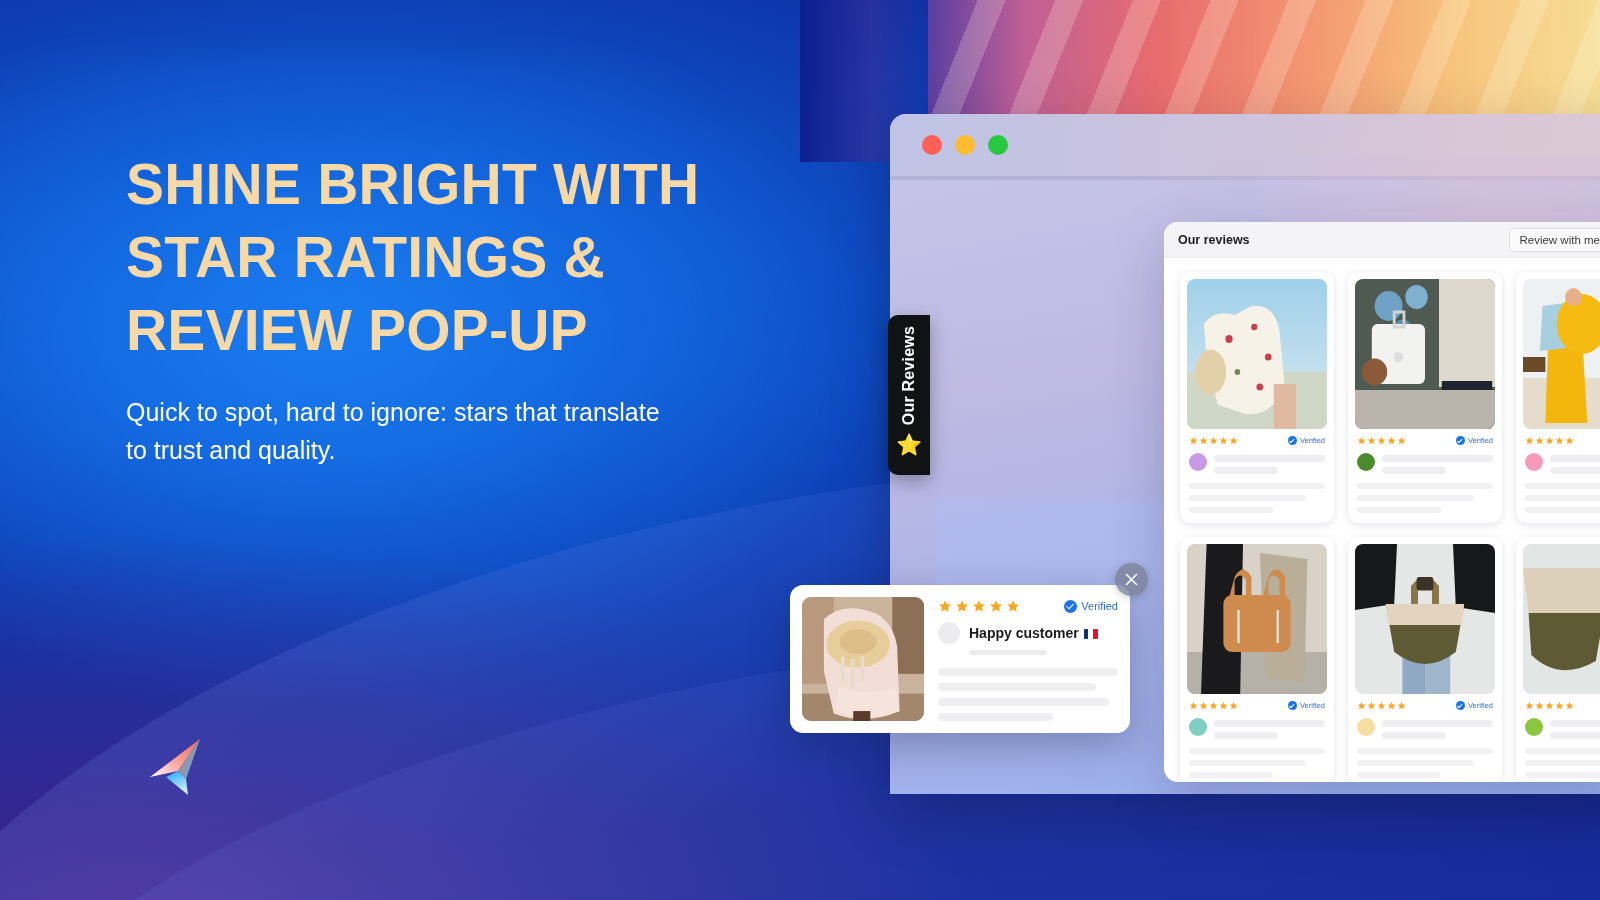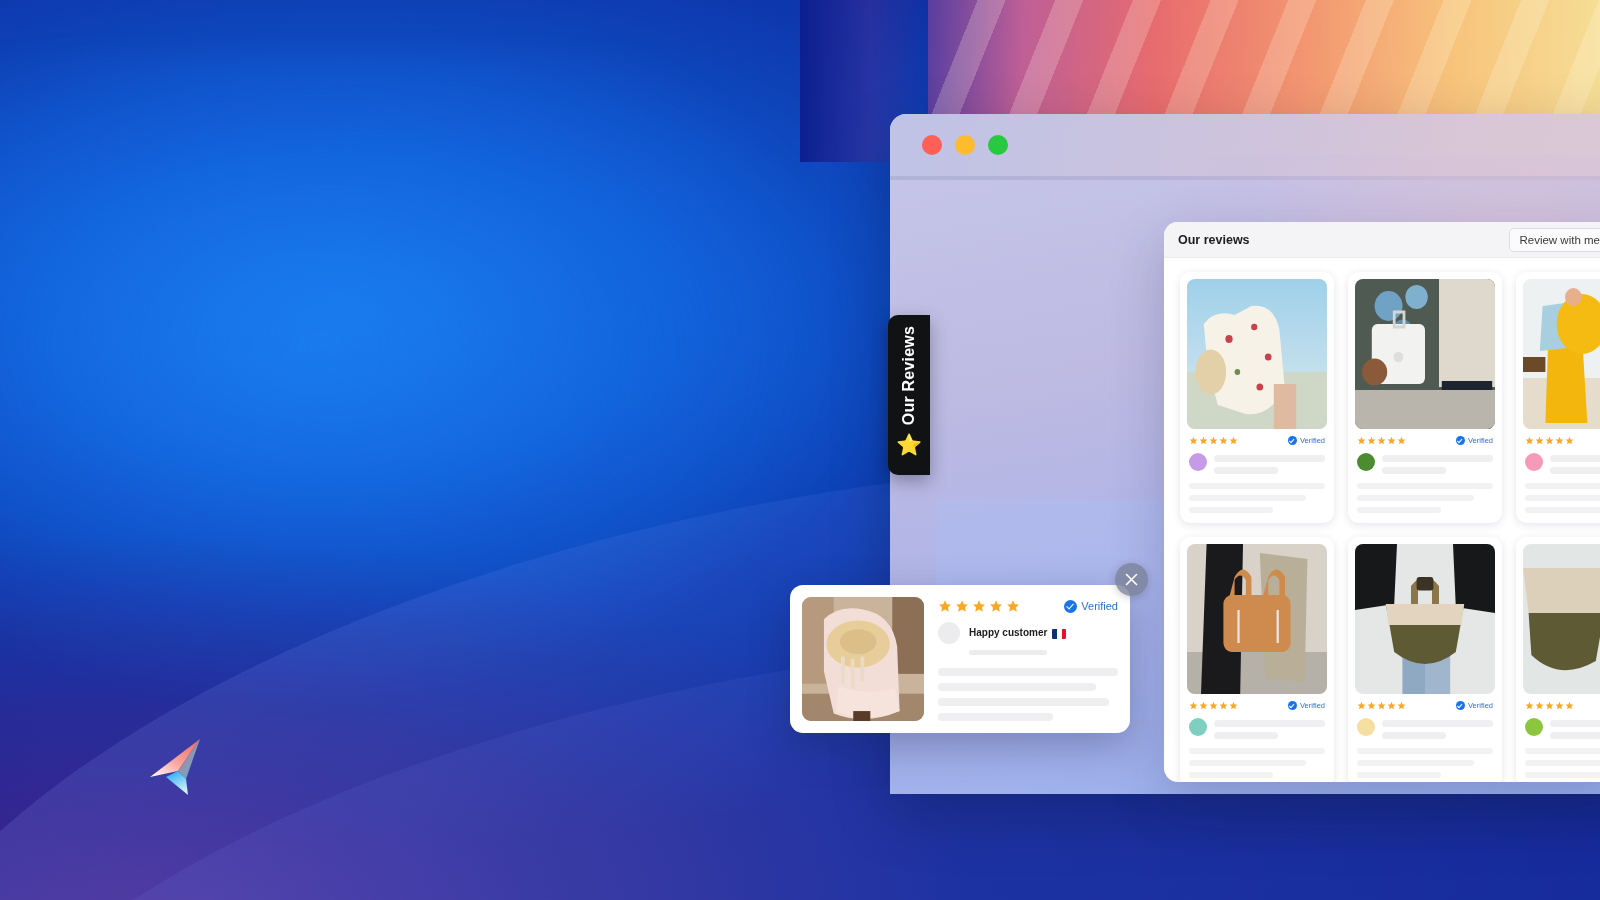--- a/index.html
+++ b/index.html
@@ -198,21 +198,21 @@
   .popup-star{ width:14px; height:14px; }
   .popup-verified{ display:flex; align-items:center; gap:4px; }
   .pvcheck{ width:13px; height:13px; border-radius:50%; background:#1a73e8; position:relative; flex:none; }
   .pvcheck::after{
     content:""; position:absolute; left:3.6px; top:2.7px; width:3.2px; height:6px;
     border:solid #fff; border-width:0 1.6px 1.6px 0; transform:rotate(42deg);
   }
   .pvtext{ font-size:11px; color:#2f6fd0; font-weight:500; }
   .popup-user{ display:flex; align-items:center; gap:9px; margin-top:9px; }
   .pavatar{ width:22px; height:22px; border-radius:50%; background:#ececee; flex:none; }
-  .pname{ font-size:10px; font-weight:bold; color:#1c1c1e; }
+  .pname{ font-size:14px; font-weight:bold; color:#1c1c1e; }
   .flag{ display:inline-flex; width:14px; height:10px; border-radius:1px; overflow:hidden; margin-left:5px; vertical-align:middle; }
   .flag i{ flex:1; display:block; }
   .flag .b{ background:#13306e; } .flag .w{ background:#ffffff; } .flag .r{ background:#e8112d; }
   .popup-subskel{ height:8px; width:78px; border-radius:5px; background:#ececee; margin:6px 0 0 31px; }
   .popup-lines{ display:flex; flex-direction:column; gap:7px; margin-top:13px; }
   .popup-lines .skel{ height:8px; background:#efeff1; }
 
   .close-btn{
     position:absolute; left:1115px; top:563px; width:33px; height:33px;
     border-radius:50%; background:rgba(120,128,150,.78);
@@ -228,20 +228,28 @@
 
   <div class="bg-base"></div>
   <div class="bg-glow"></div>
   <div class="bg-purple"></div>
   <div class="bg-swoosh"></div>
   <div class="bg-swoosh2"></div>
   <div class="bg-sunset"></div>
   <div class="bg-sunset-rays"></div>
   <div class="bg-sunset-fade"></div>
 
+  <div class="copy">
+    <div class="headline">
+      <div>SHINE BRIGHT WITH</div>
+      <div>STAR RATINGS &amp;</div>
+      <div>REVIEW POP-UP</div>
+    </div>
+    <div class="subcopy">Quick to spot, hard to ignore: stars that translate to trust and quality.</div>
+  </div>
 
   <div class="logo">
     <svg class="logo-mark" viewBox="0 0 72 62">
       <defs>
         <linearGradient id="pg1" x1="0" y1="1" x2="1" y2="0">
           <stop offset="0" stop-color="#ffffff"></stop>
             <stop offset=".45" stop-color="#f7a7a0"></stop>
             <stop offset="1" stop-color="#f0675c"></stop>
         </linearGradient>
         <linearGradient id="pg2" x1="0" y1="0" x2="1" y2="1">

